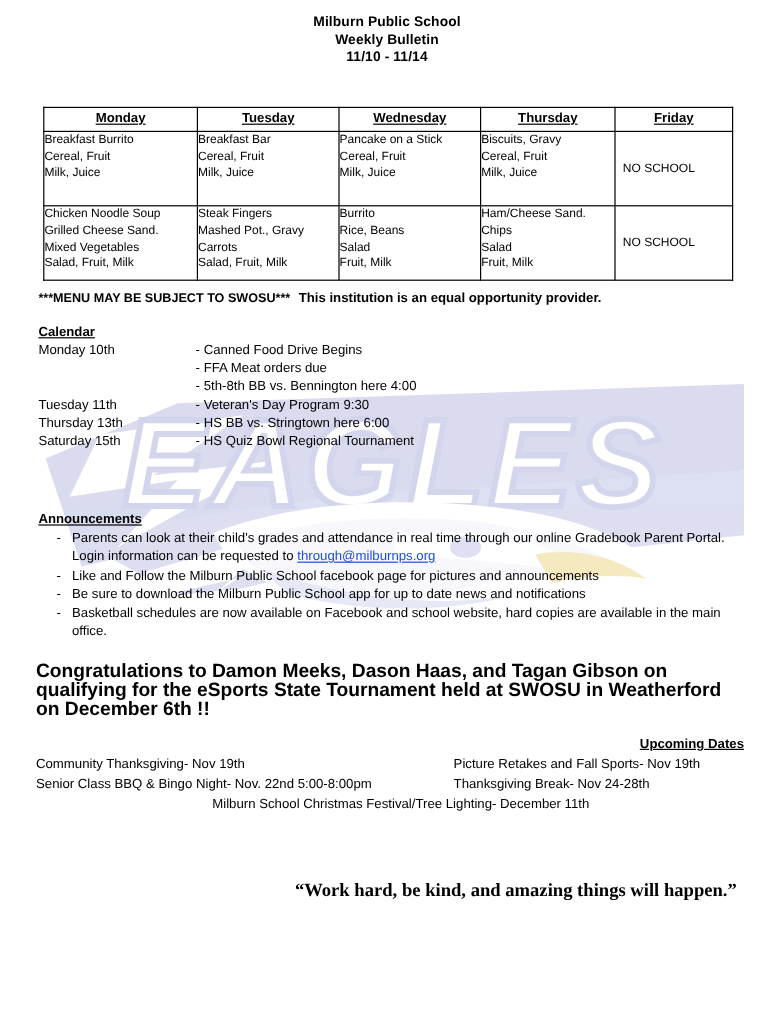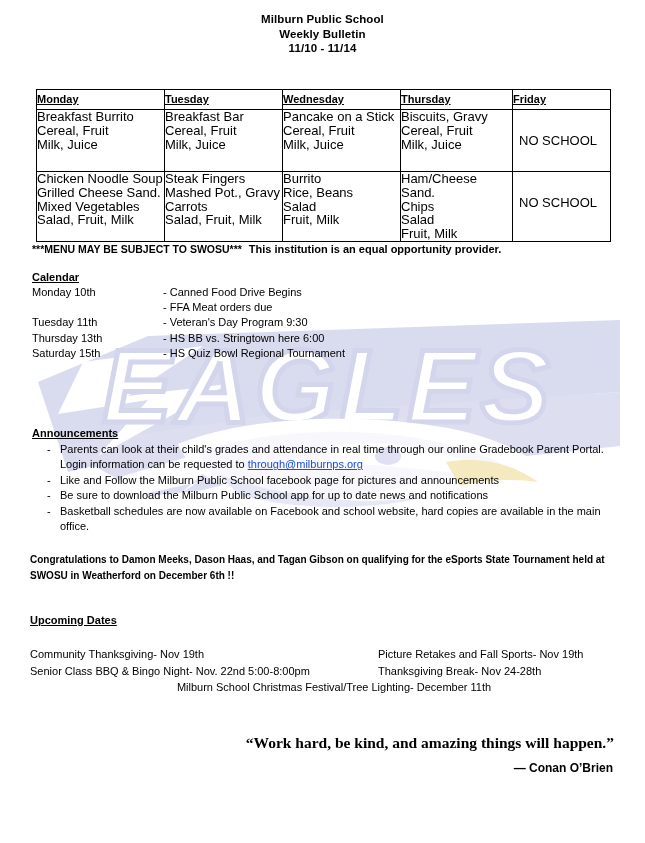--- a/index.html
+++ b/index.html
@@ -56,32 +56,32 @@
     border-collapse: collapse;
     width: 574px;
     table-layout: fixed;
   }
   table.menu td, table.menu th {
     border: 1px solid #000;
     vertical-align: top;
     padding: 0;
   }
   table.menu th {
-    text-align: left;
+    text-align: center;
     font-size: 11px;
     font-weight: bold;
     height: 19px;
     line-height: 19px;
     padding: 0;
   }
   table.menu th span {
     text-decoration: underline;
   }
   .mcell {
-    font-size: 13px;
+    font-size: 10px;
     line-height: 13.8px;
     padding: 5px 0 5px 6px;
     white-space: pre-line;
   }
   .mcell.center {
     text-align: left;
     padding-top: 24px;
     padding-left: 6px;
   }
   tr.breakfast .mcell { height: 62px; box-sizing: border-box; }
@@ -152,38 +152,38 @@
     color: #1a4fd6;
     text-decoration: underline;
   }
 
   
   #congrats {
     position: absolute;
     left: 30px;
     top: 552px;
     width: 580px;
-    font-size: 10px;
+    font-size: 16px;
     font-weight: bold;
     line-height: 16px;
   }
 
   
   #upcoming {
     position: absolute;
     left: 30px;
     top: 614px;
     width: 590px;
   }
   #upcoming .ud-title {
-    text-align: left;
+    text-align: right;
     font-size: 11px;
     font-weight: bold;
     text-decoration: underline;
-    margin-bottom: 20px;
+    margin-bottom: 3px;
   }
   .ud-row {
     display: flex;
     font-size: 11px;
     line-height: 16.5px;
   }
   .ud-left { width: 348px; flex: 0 0 348px; }
   .ud-right { flex: 1 1 auto; }
   .ud-center {
     text-align: center;
@@ -324,20 +324,21 @@
     <div class="cal-row">
       <span class="cal-day">Monday 10th</span>
       <span class="cal-ev">- Canned Food Drive Begins</span>
     </div>
     <div class="cal-row">
       <span class="cal-day"></span>
       <span class="cal-ev">- FFA Meat orders due</span>
     </div>
     <div class="cal-row">
       <span class="cal-day"></span>
+      <span class="cal-ev">- 5th-8th BB vs. Bennington here 4:00</span>
     </div>
     <div class="cal-row">
       <span class="cal-day">Tuesday 11th</span>
       <span class="cal-ev">- Veteran's Day Program 9:30</span>
     </div>
     <div class="cal-row">
       <span class="cal-day">Thursday 13th</span>
       <span class="cal-ev">- HS BB vs. Stringtown here 6:00</span>
     </div>
     <div class="cal-row">
@@ -380,16 +381,15 @@
     </div>
     <div class="ud-row">
       <span class="ud-left">Senior Class BBQ &amp; Bingo Night- Nov. 22nd 5:00-8:00pm</span>
       <span class="ud-right">Thanksgiving Break- Nov 24-28th</span>
     </div>
     <div class="ud-center">Milburn School Christmas Festival/Tree Lighting- December 11th</div>
   </div>
 
   <div id="quote">
     <div class="q-text">“Work hard, be kind, and amazing things will happen.”</div>
-    <div class="q-author">— Conan O’Brien</div>
   </div>
 
 </div>
 
 </body></html>

